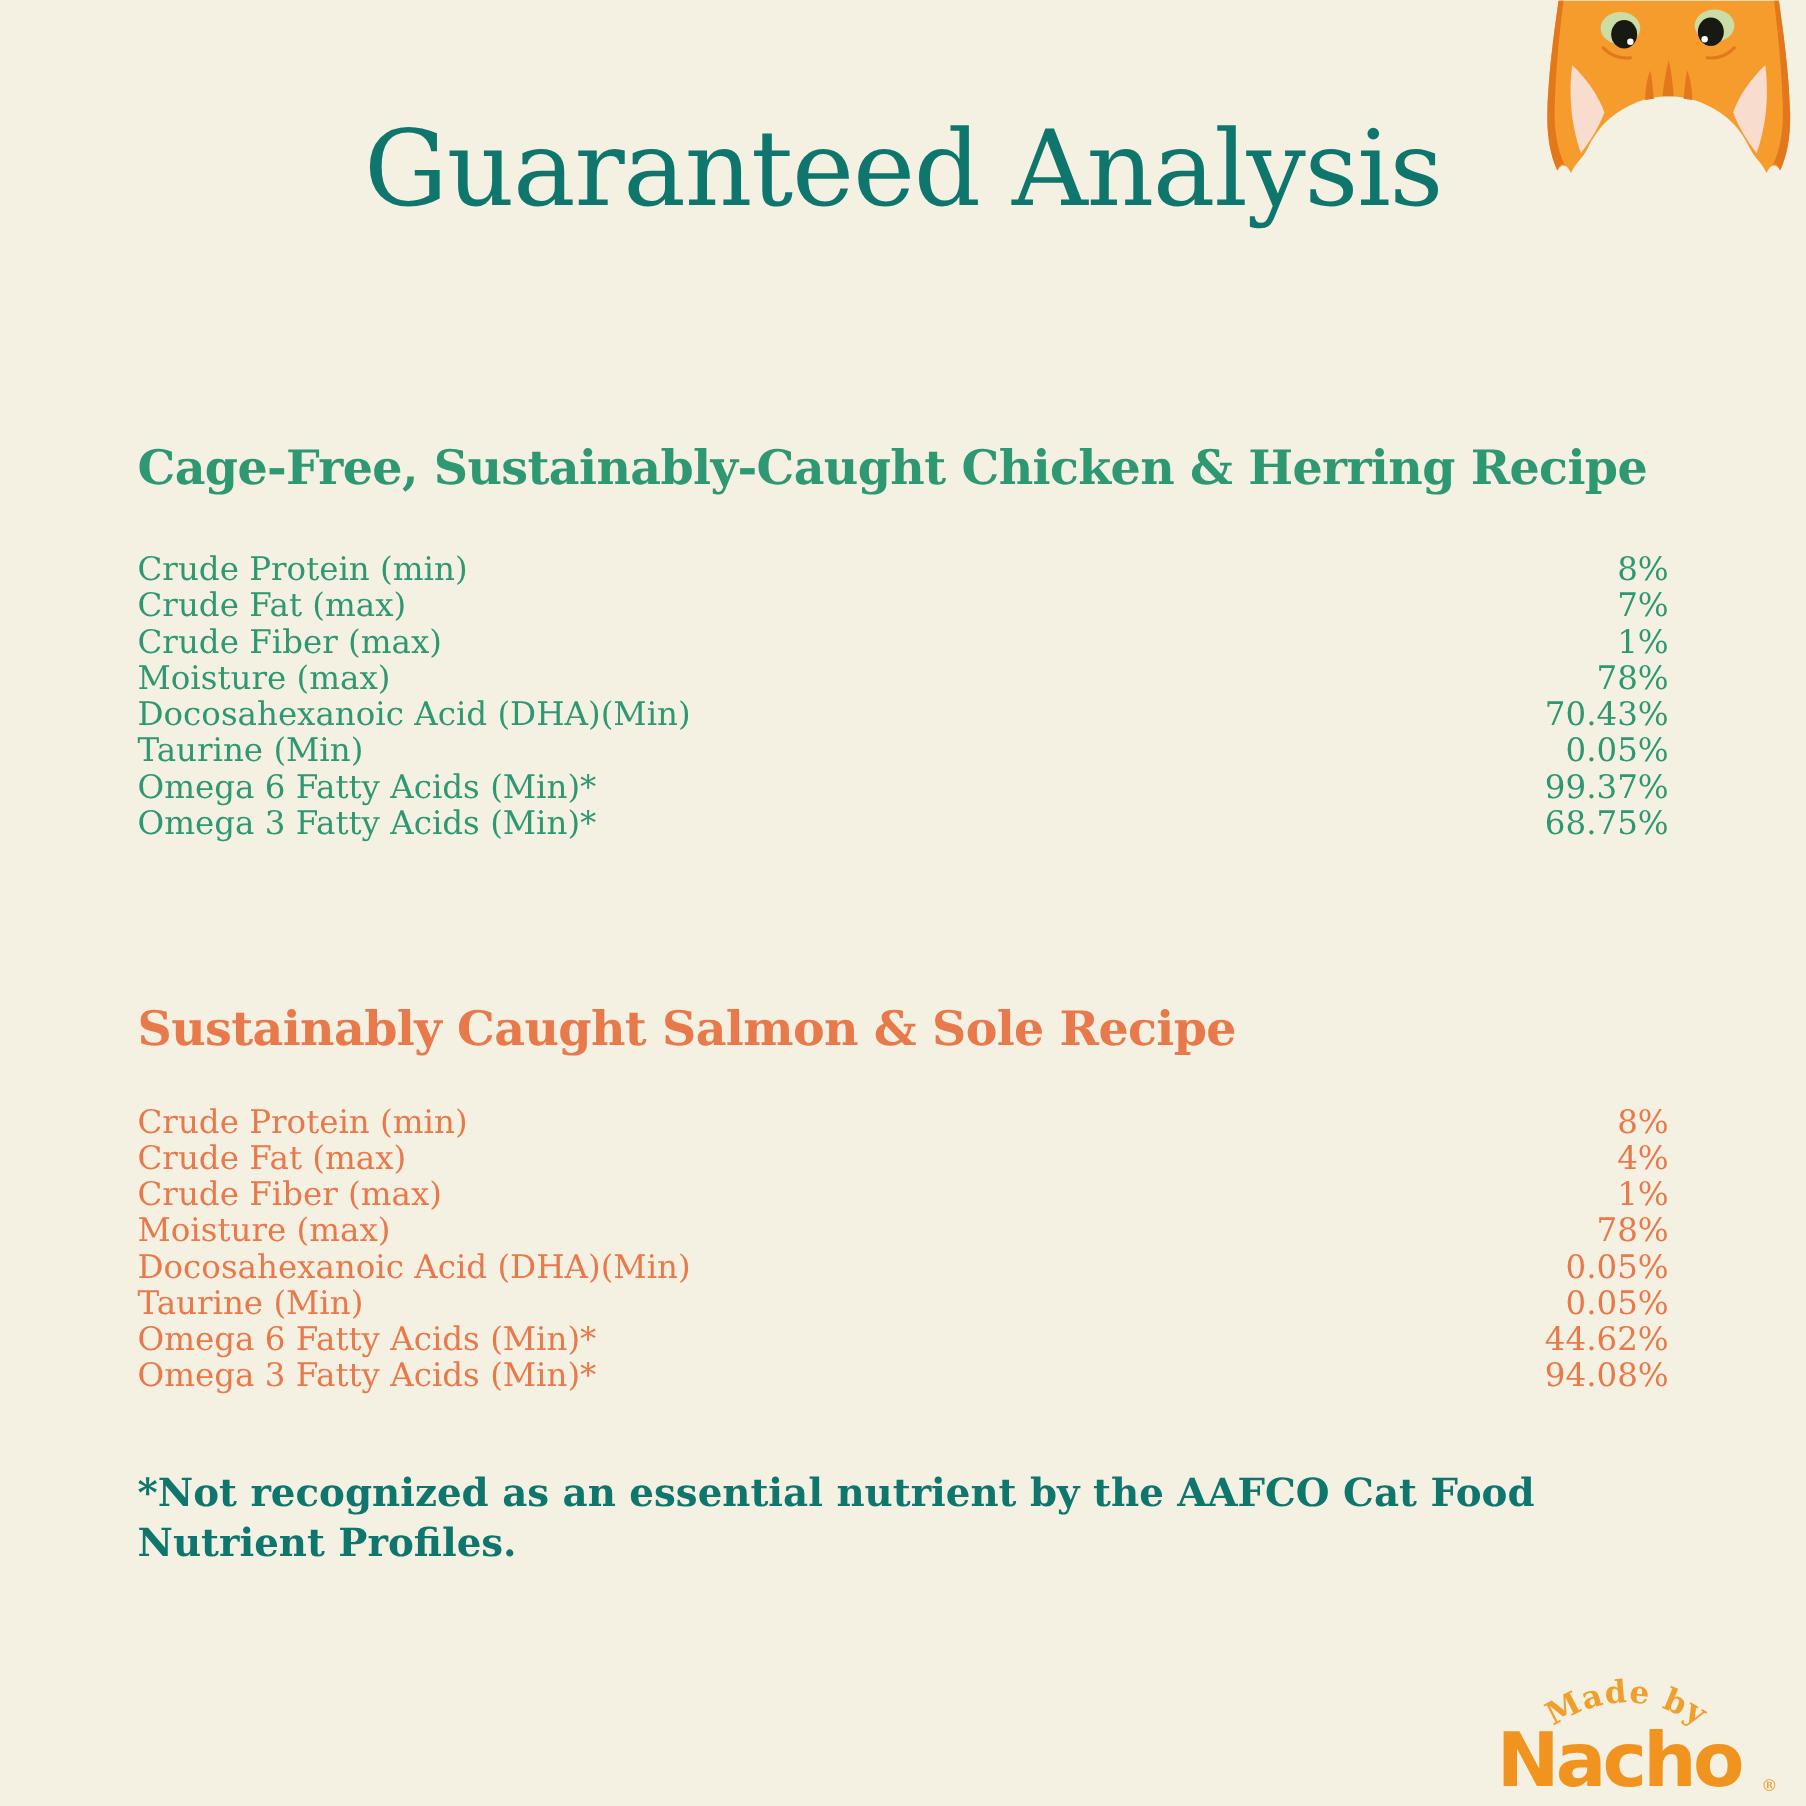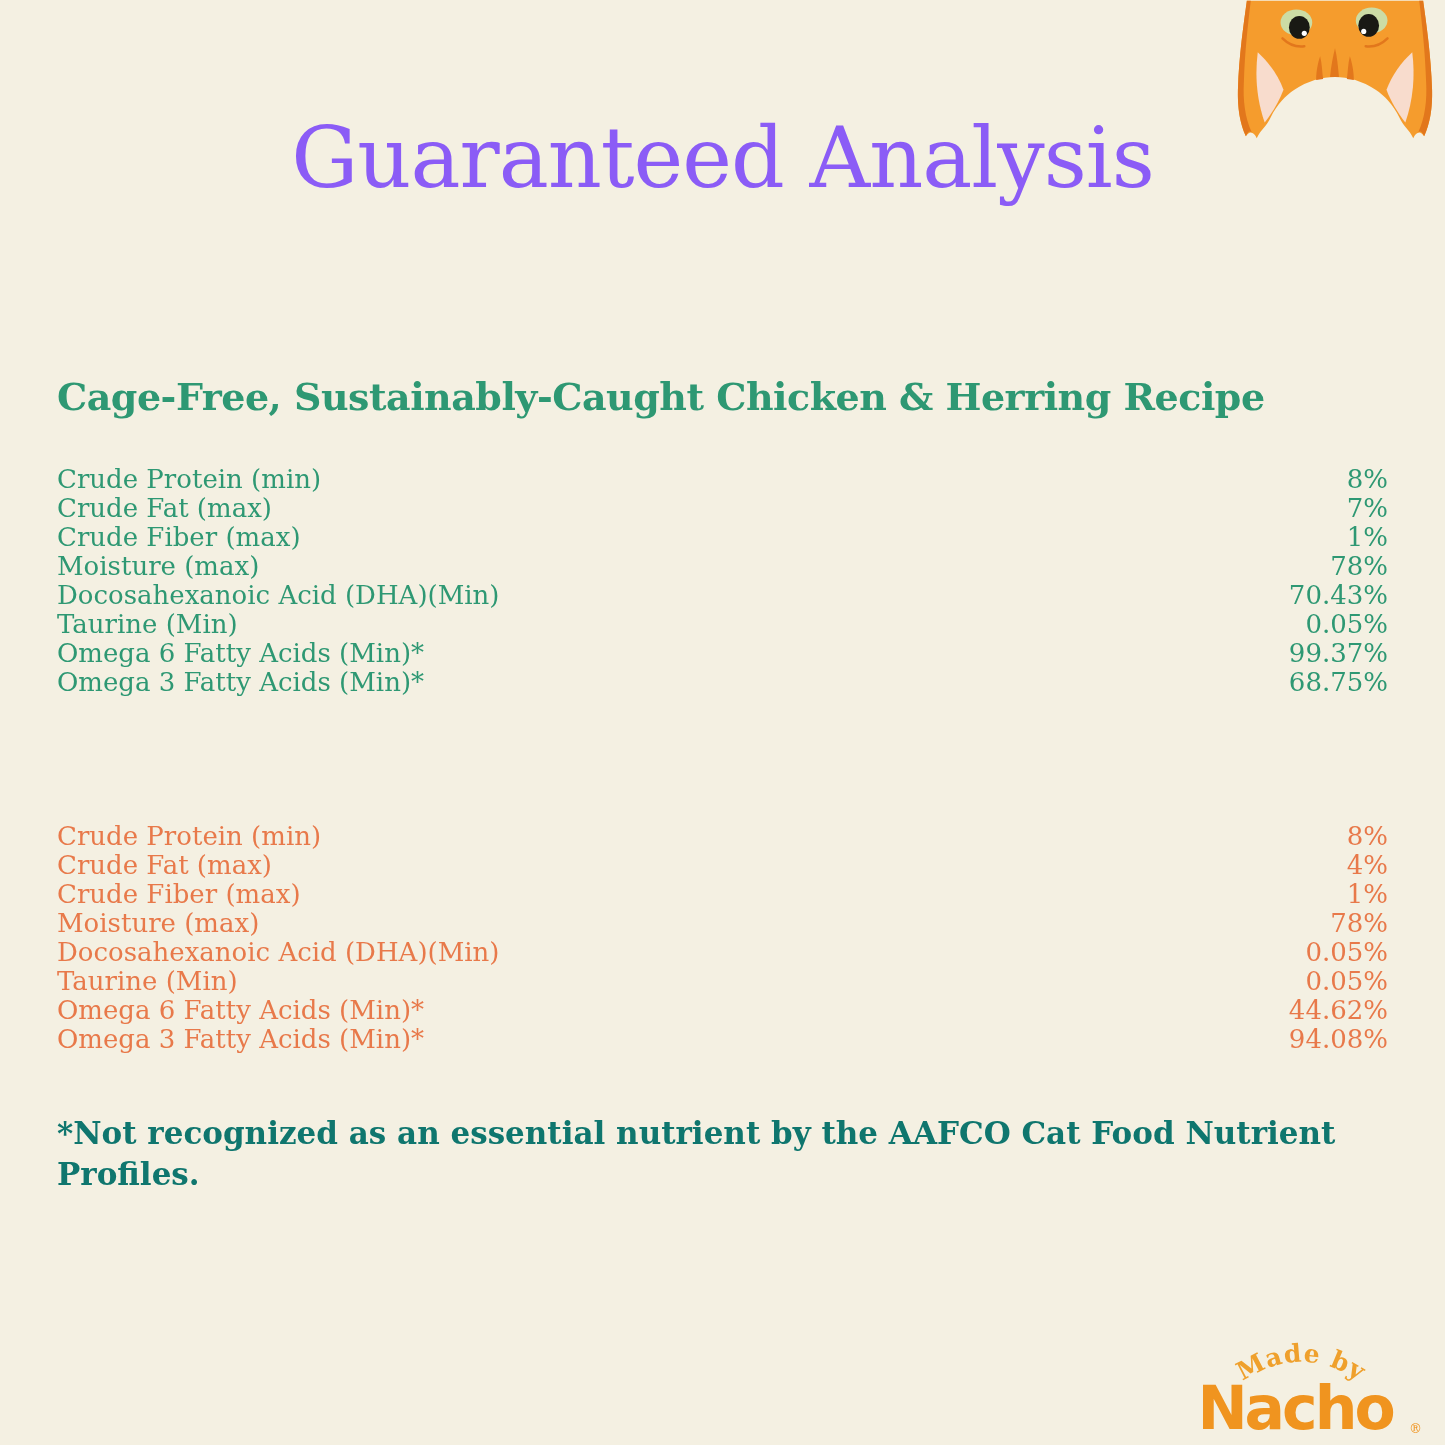--- a/index.html
+++ b/index.html
@@ -13,30 +13,30 @@
   }
   .cat {
     position: absolute;
     top: 0;
     right: 6px;
     width: 208px;
     height: 142px;
   }
   .title {
     margin: 0;
-    padding-top: 108px;
+    padding-top: 85px;
     text-align: center;
     font-size: 84px;
     line-height: 1.2;
     font-weight: normal;
     letter-spacing: -1px;
-    color: #8b5cf6;
+    color: #0f766e;
   }
   .content {
-    padding: 0 57px;
+    padding: 0 110px;
     margin-top: 12px;
   }
   .recipe { color: #2e9873; }
   .recipe:nth-child(1) { margin-top: 164px; }
   .recipe:nth-child(2) { margin-top: 125px; }
   .recipe-heading {
     margin: 0 0 45px 0;
     font-size: 38px;
     line-height: 1.25;
     font-weight: bold;
@@ -145,20 +145,21 @@
       </div>
             <div class="row">
         <span class="label">Omega 3 Fatty Acids (Min)*</span>
         <span class="leader"></span>
         <span class="value">68.75%</span>
       </div>
           </div>
   </section>
 
   <section class="recipe" style="color: rgb(232, 121, 74);">
+    <h2 class="recipe-heading">Sustainably Caught Salmon &amp; Sole Recipe</h2>
     <div class="rows">
 
     <div class="row">
         <span class="label">Crude Protein (min)</span>
         <span class="leader"></span>
         <span class="value">8%</span>
       </div>
             <div class="row">
         <span class="label">Crude Fat (max)</span>
         <span class="leader"></span>

